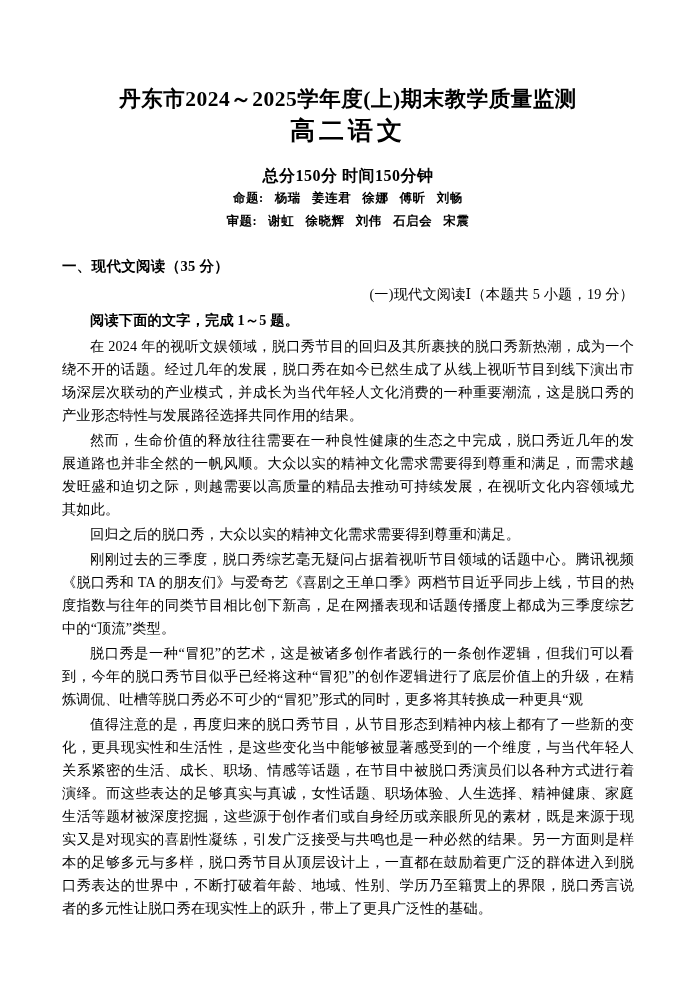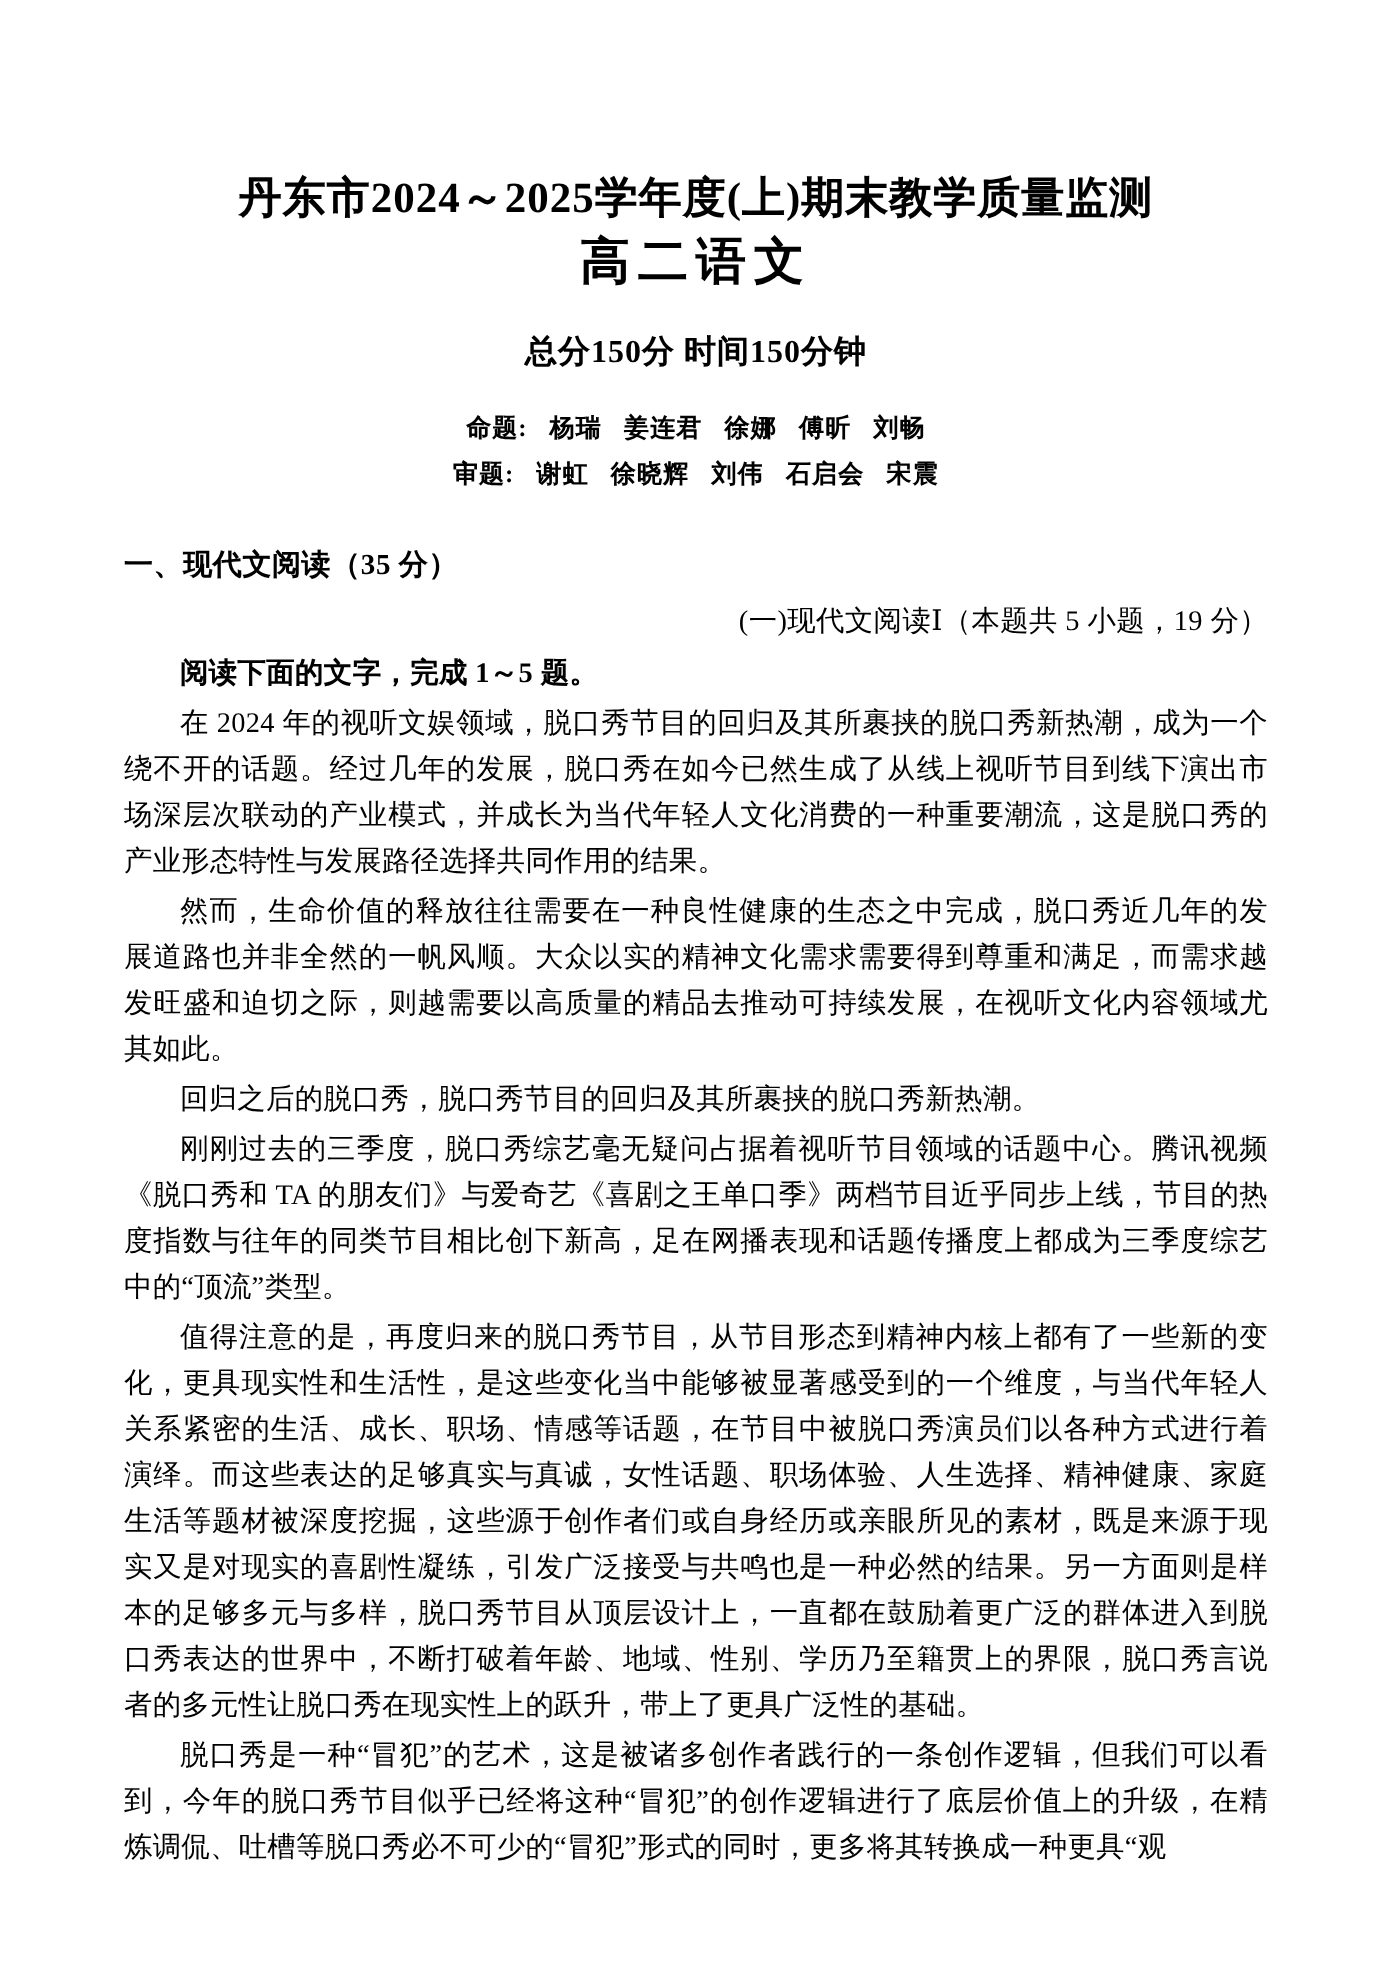--- a/index.html
+++ b/index.html
@@ -40,21 +40,20 @@
     text-align: center;
     font-size: 16px;
     font-weight: bold;
     margin-top: 19px;
     letter-spacing: 0.5px;
   }
   .credits {
     text-align: center;
     font-size: 12.5px;
     font-weight: bold;
-    margin-top: 16px;
     line-height: 1.85;
     letter-spacing: 0.6px;
   }
   .credits .role {
     letter-spacing: 0.5px;
   }
   .credits .names span {
     margin-left: 11px;
   }
   .section-head {
@@ -121,18 +120,18 @@
   </div>
 
   <div class="section-head">一、现代文阅读（35 分）</div>
   <div class="sub-head">(一)现代文阅读Ⅰ（本题共 5 小题，19 分）</div>
   <div class="instruction">阅读下面的文字，完成 1～5 题。</div>
 
   <p class="body-text first">在 2024 年的视听文娱领域，脱口秀节目的回归及其所裹挟的脱口秀新热潮，成为一个绕不开的话题。经过几年的发展，脱口秀在如今已然生成了从线上视听节目到线下演出市场深层次联动的产业模式，并成长为当代年轻人文化消费的一种重要潮流，这是脱口秀的产业形态特性与发展路径选择共同作用的结果。</p>
   <p class="body-text">然而，生命价值的释放往往需要在一种良性健康的生态之中完成，脱口秀近几年的发展道路也并非全然的一帆风顺。大众以实的精神文化需求需要得到尊重和满足，而需求越发旺盛和迫切之际，则越需要以高质量的精品去推动可持续发展，在视听文化内容领域尤其如此。</p>
 
 
-  <p class="body-text">回归之后的脱口秀，脱口秀节目的回归及其所裹挟的脱口秀新热潮。</p>
+  <p class="body-text">回归之后的脱口秀，大众以实的精神文化需求需要得到尊重和满足。</p>
   <p class="body-text">刚刚过去的三季度，脱口秀综艺毫无疑问占据着视听节目领域的话题中心。腾讯视频《脱口秀和 TA 的朋友们》与爱奇艺《喜剧之王单口季》两档节目近乎同步上线，节目的热度指数与往年的同类节目相比创下新高，足在网播表现和话题传播度上都成为三季度综艺中的“顶流”类型。</p>
+  <p class="body-text">脱口秀是一种“冒犯”的艺术，这是被诸多创作者践行的一条创作逻辑，但我们可以看到，今年的脱口秀节目似乎已经将这种“冒犯”的创作逻辑进行了底层价值上的升级，在精炼调侃、吐槽等脱口秀必不可少的“冒犯”形式的同时，更多将其转换成一种更具“观</p>
   <p class="body-text">值得注意的是，再度归来的脱口秀节目，从节目形态到精神内核上都有了一些新的变化，更具现实性和生活性，是这些变化当中能够被显著感受到的一个维度，与当代年轻人关系紧密的生活、成长、职场、情感等话题，在节目中被脱口秀演员们以各种方式进行着演绎。而这些表达的足够真实与真诚，女性话题、职场体验、人生选择、精神健康、家庭生活等题材被深度挖掘，这些源于创作者们或自身经历或亲眼所见的素材，既是来源于现实又是对现实的喜剧性凝练，引发广泛接受与共鸣也是一种必然的结果。另一方面则是样本的足够多元与多样，脱口秀节目从顶层设计上，一直都在鼓励着更广泛的群体进入到脱口秀表达的世界中，不断打破着年龄、地域、性别、学历乃至籍贯上的界限，脱口秀言说者的多元性让脱口秀在现实性上的跃升，带上了更具广泛性的基础。</p>
-  <p class="body-text">脱口秀是一种“冒犯”的艺术，这是被诸多创作者践行的一条创作逻辑，但我们可以看到，今年的脱口秀节目似乎已经将这种“冒犯”的创作逻辑进行了底层价值上的升级，在精炼调侃、吐槽等脱口秀必不可少的“冒犯”形式的同时，更多将其转换成一种更具“观</p>
 
 </div>
 
 </body></html>

